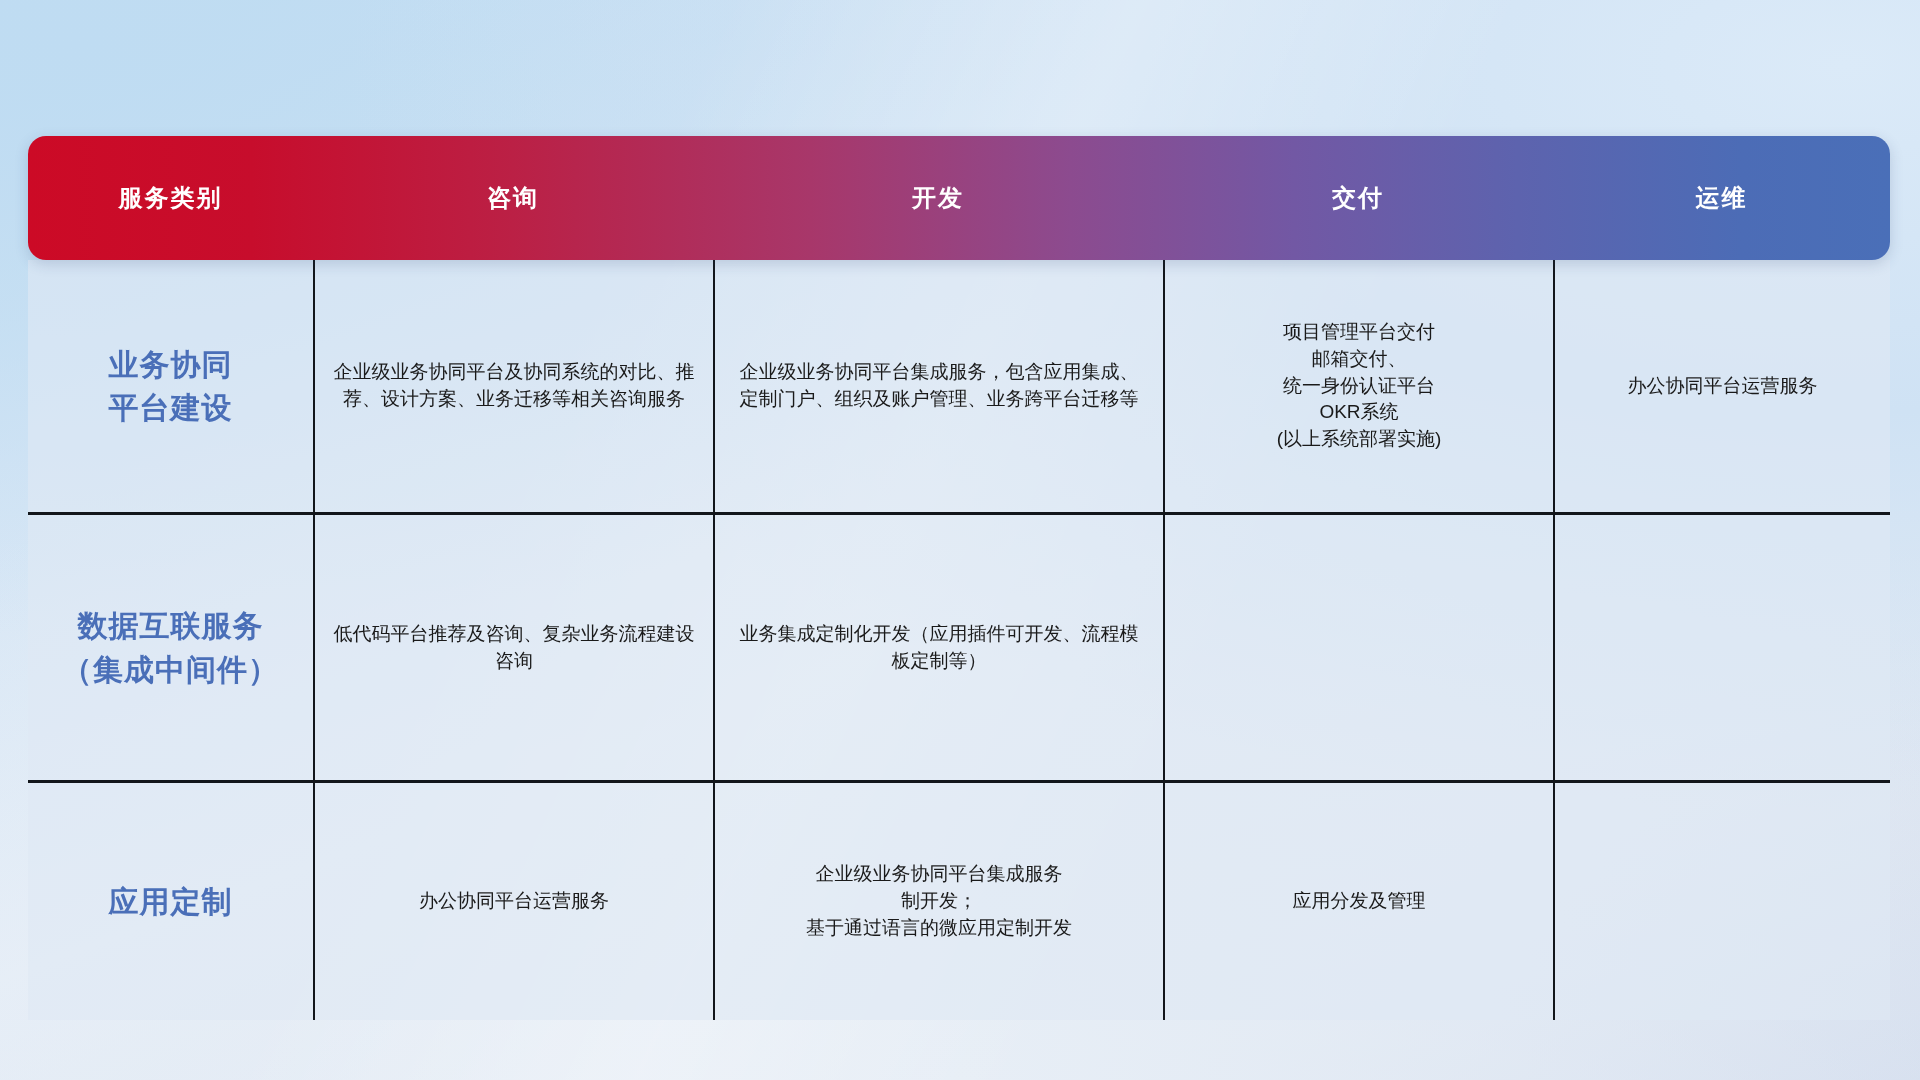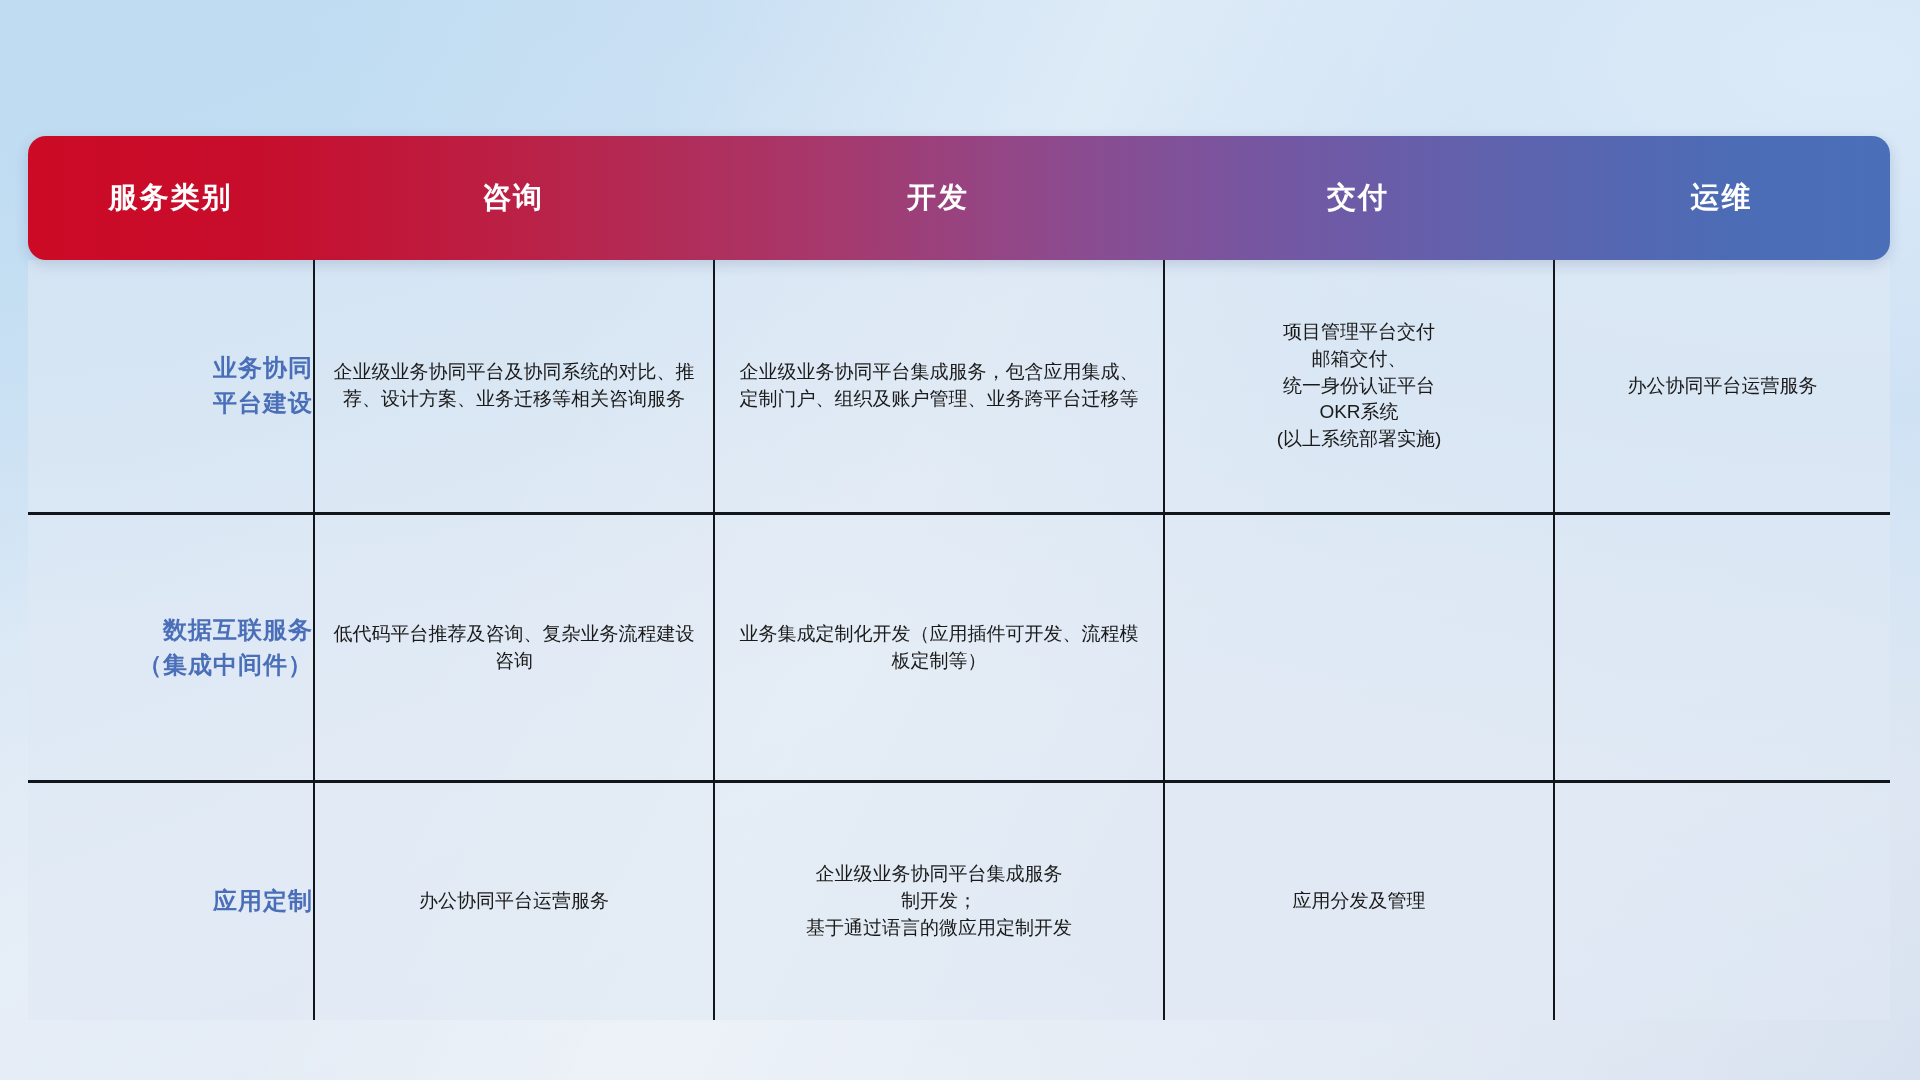--- a/index.html
+++ b/index.html
@@ -26,21 +26,21 @@
     position:absolute;left:28px;top:136px;width:1862px;height:830px;
     z-index:2;
   }
   table.grid{
     width:100%;border-collapse:separate;border-spacing:0;table-layout:fixed;
   }
 
   
   thead tr th{
     padding:0;height:124px;vertical-align:middle;
-    color:#ffffff;font-size:29px;font-weight:bold;letter-spacing:2px;
+    color:#ffffff;font-size:24px;font-weight:bold;letter-spacing:2px;
     text-align:center;position:relative;z-index:3;
     background:transparent;
   }
   .head-bar{
     position:absolute;left:0;top:0;width:1862px;height:124px;
     border-radius:18px;
     background:linear-gradient(90deg,
         #cc0a26 0%, #c70d2c 12%, #bb2045 26%,
         #a8376a 42%, #8c4b8f 56%, #7258a4 68%,
         #5d63ae 80%, #4c6cb6 92%, #4a6fb8 100%);
@@ -52,23 +52,22 @@
   tbody td{
     padding:0;vertical-align:middle;text-align:center;
     color:#1a1a1a;font-size:19px;line-height:1.42;
     background:rgba(222,233,244,.62);
     position:relative;
   }
   tbody tr td.vsep{ border-left:2.5px solid #12161b; }
   tbody tr.rowline td{ border-top:3px solid #12161b; }
 
   td.cat{
-    color:#4a6fb8;font-weight:bold;font-size:24px;line-height:1.45;
+    color:#4a6fb8;font-weight:bold;font-size:30px;line-height:1.45;
     letter-spacing:1px;
-    text-align:right;
   }
   td.body-txt{ padding:10px 16px; }
 
   .r1{ height:252px; }
   .r2{ height:268px; }
   .r3{ height:240px; }
 </style>
 </head>
 <body>
 

